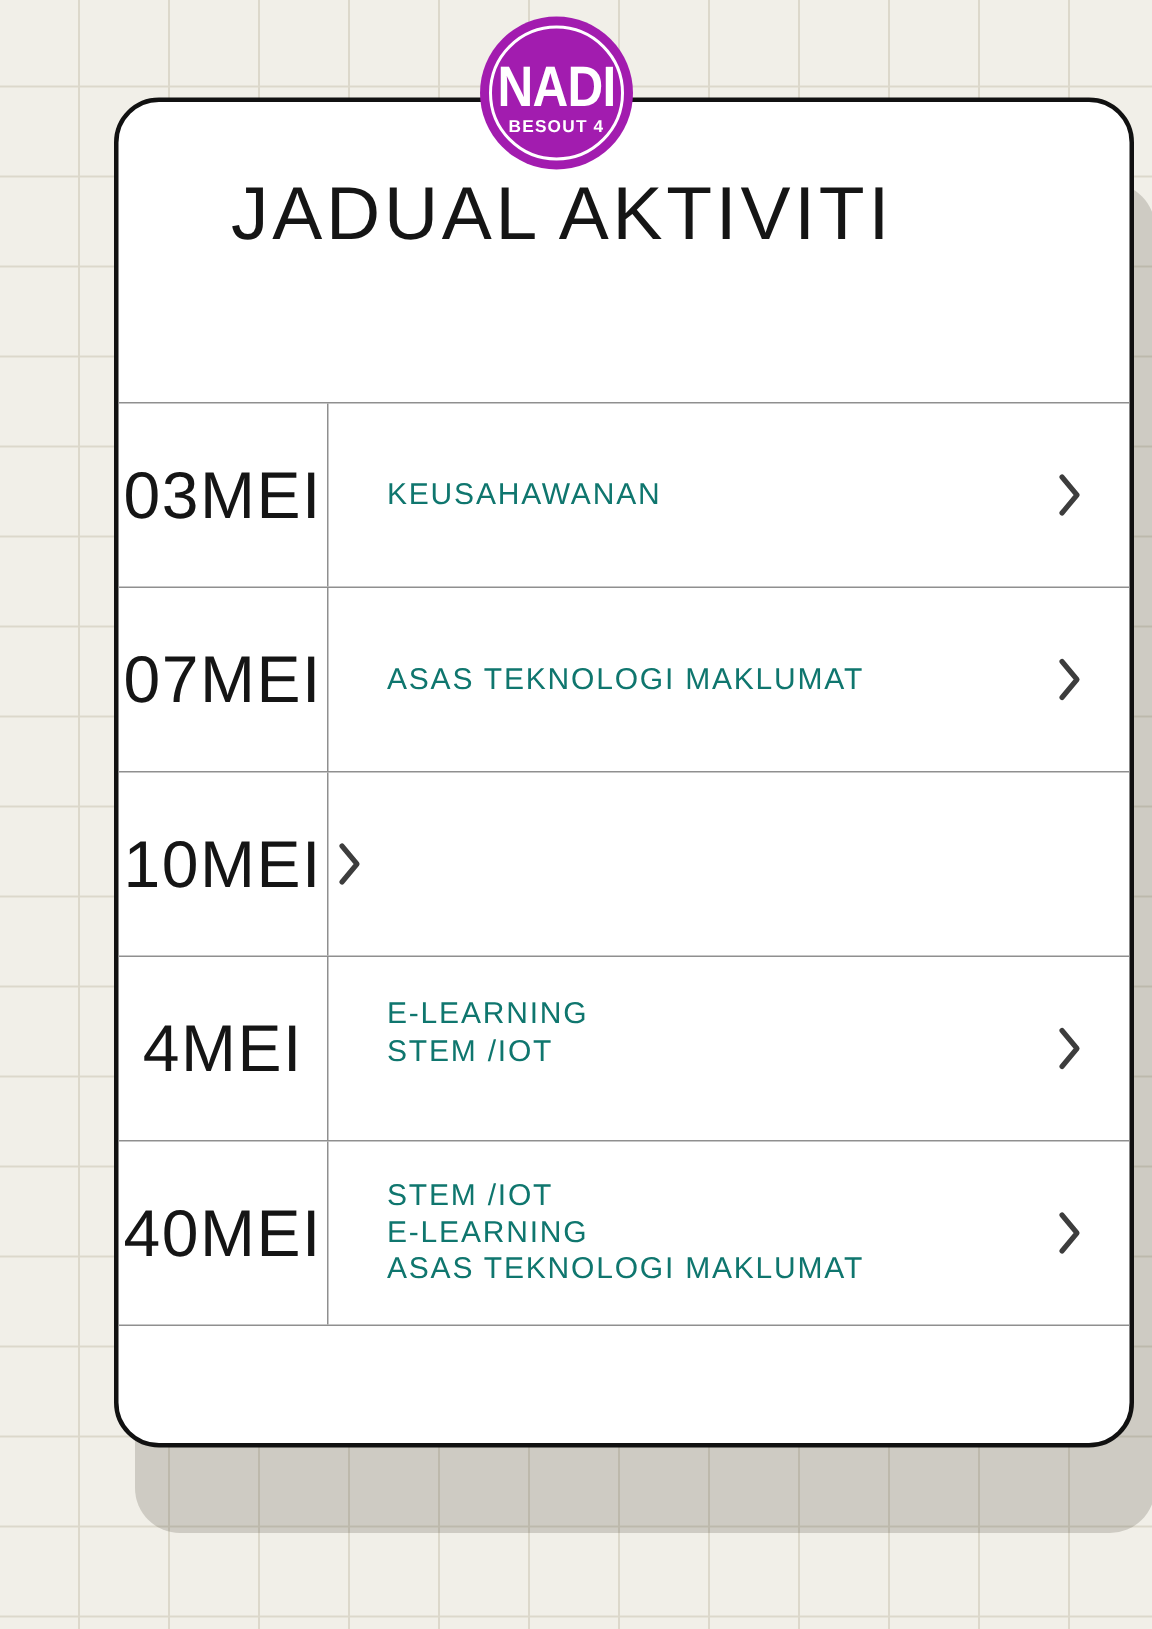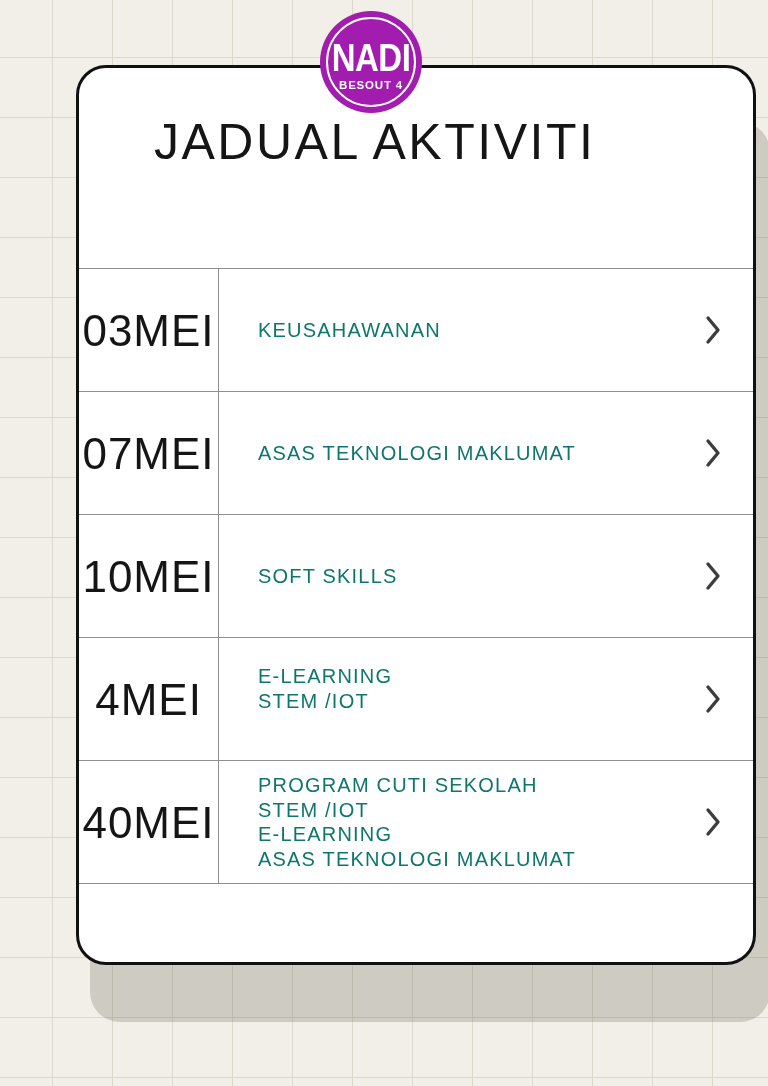--- a/index.html
+++ b/index.html
@@ -108,23 +108,20 @@
           <path d="M3 3 L13 15 L3 27" fill="none" stroke="#3d3d3d" stroke-width="3.4" stroke-linecap="round" stroke-linejoin="round"></path>
         </svg>
       </button>
     </div>
 
     <div class="row">
       <div class="date-cell">
         <div>10</div>
         <div>MEI</div>
       </div>
-      <div class="activity-cell">
-        <div>SOFT SKILLS</div>
-      </div>
       <button class="chevron-wrap">
         <svg width="16" height="30" viewBox="0 0 16 30">
           <path d="M3 3 L13 15 L3 27" fill="none" stroke="#3d3d3d" stroke-width="3.4" stroke-linecap="round" stroke-linejoin="round"></path>
         </svg>
       </button>
     </div>
 
     <div class="row">
       <div class="date-cell">
         <div>4</div>
@@ -140,21 +137,20 @@
         </svg>
       </button>
     </div>
 
     <div class="row">
       <div class="date-cell">
         <div>40</div>
         <div>MEI</div>
       </div>
       <div class="activity-cell">
-        <div>PROGRAM CUTI SEKOLAH</div>
         <div>STEM /IOT</div>
         <div>E-LEARNING</div>
         <div>ASAS TEKNOLOGI MAKLUMAT</div>
       </div>
       <button class="chevron-wrap">
         <svg width="16" height="30" viewBox="0 0 16 30">
           <path d="M3 3 L13 15 L3 27" fill="none" stroke="#3d3d3d" stroke-width="3.4" stroke-linecap="round" stroke-linejoin="round"></path>
         </svg>
       </button>
     </div>

